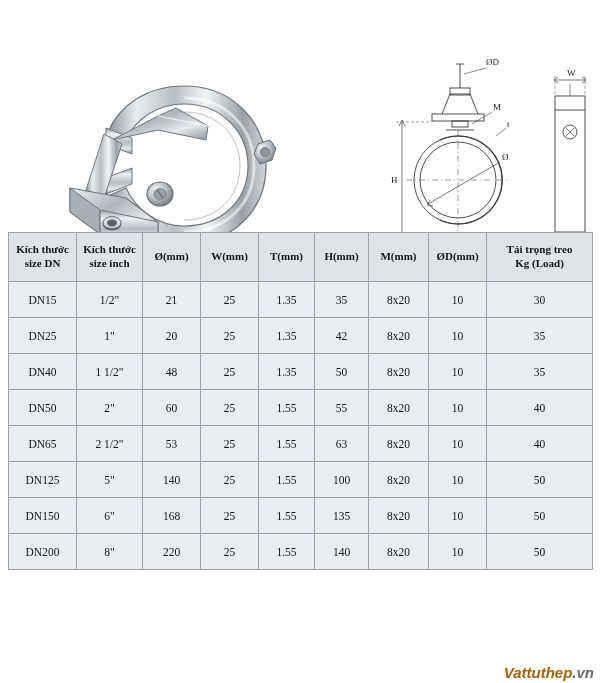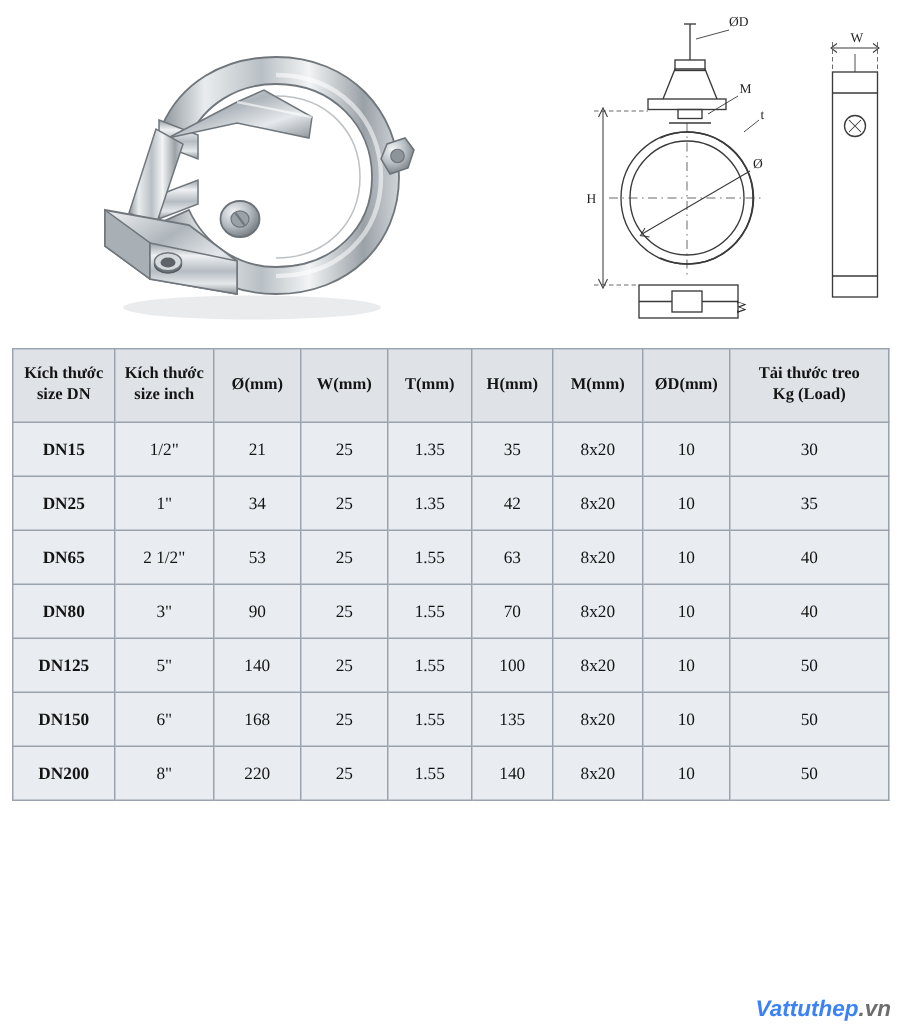--- a/index.html
+++ b/index.html
@@ -14,20 +14,21 @@
     position: relative;
     overflow: hidden;
   }
 
   
   .illus {
     position: relative;
     width: 600px;
     height: 228px;
     background: #ffffff;
+    margin-top: 48px;
   }
 
   .photo {
     position: absolute;
     left: 0px;
     top: 0px;
     width: 380px;
     height: 228px;
   }
 
@@ -81,21 +82,21 @@
 
   table.spec tbody td {
     background: #e9edf1;
     font-size: 11.5px;
     height: 33px;
     padding: 1px;
     font-family: "Liberation Serif", serif;
   }
 
   table.spec tbody td.dn {
-    font-weight: bold;
+    font-weight: normal;
     font-size: 11.5px;
   }
 
   
   col.c0 { width: 68px; }
   col.c1 { width: 66px; }
   col.c2 { width: 58px; }
   col.c3 { width: 58px; }
   col.c4 { width: 56px; }
   col.c5 { width: 54px; }
@@ -107,21 +108,21 @@
   .watermark {
     position: absolute;
     right: 6px;
     bottom: 2px;
     font-family: "Liberation Sans", sans-serif;
     font-size: 15px;
     font-weight: bold;
     font-style: italic;
     letter-spacing: 0px;
   }
-  .wm-red { color: #3b82f6; }
+  .wm-red { color: #a16207; }
   .wm-gray { color: #6d6d6d; }
 </style>
 </head>
 <body>
 
 <div class="illus">
 
   <svg class="photo" viewBox="0 0 380 228">
     <defs>
       <linearGradient id="steelV" x1="0" y1="0" x2="1" y2="0">
@@ -289,71 +290,82 @@
           <div>Kích thước</div>
           <div>size inch</div>
         </th>
         <th>Ø(mm)</th>
         <th>W(mm)</th>
         <th>T(mm)</th>
         <th>H(mm)</th>
         <th>M(mm)</th>
         <th>ØD(mm)</th>
         <th>
-          <div>Tải thước treo</div>
+          <div>Tải trọng treo</div>
           <div>Kg (Load)</div>
         </th>
       </tr>
     </thead>
     <tbody>
       <tr>
         <td class="dn">DN15</td>
         <td>1/2"</td>
         <td>21</td>
         <td>25</td>
         <td>1.35</td>
         <td>35</td>
         <td>8x20</td>
         <td>10</td>
         <td>30</td>
       </tr>
       <tr>
         <td class="dn">DN25</td>
         <td>1"</td>
-        <td>34</td>
+        <td>20</td>
         <td>25</td>
         <td>1.35</td>
         <td>42</td>
         <td>8x20</td>
         <td>10</td>
         <td>35</td>
+      </tr>
+      <tr>
+        <td class="dn">DN40</td>
+        <td>1 1/2"</td>
+        <td>48</td>
+        <td>25</td>
+        <td>1.35</td>
+        <td>50</td>
+        <td>8x20</td>
+        <td>10</td>
+        <td>35</td>
+      </tr>
+      <tr>
+        <td class="dn">DN50</td>
+        <td>2"</td>
+        <td>60</td>
+        <td>25</td>
+        <td>1.55</td>
+        <td>55</td>
+        <td>8x20</td>
+        <td>10</td>
+        <td>40</td>
       </tr>
       <tr>
         <td class="dn">DN65</td>
         <td>2 1/2"</td>
         <td>53</td>
         <td>25</td>
         <td>1.55</td>
         <td>63</td>
         <td>8x20</td>
         <td>10</td>
         <td>40</td>
       </tr>
       <tr>
-        <td class="dn">DN80</td>
-        <td>3"</td>
-        <td>90</td>
-        <td>25</td>
-        <td>1.55</td>
-        <td>70</td>
-        <td>8x20</td>
-        <td>10</td>
-        <td>40</td>
-      </tr>
-      <tr>
         <td class="dn">DN125</td>
         <td>5"</td>
         <td>140</td>
         <td>25</td>
         <td>1.55</td>
         <td>100</td>
         <td>8x20</td>
         <td>10</td>
         <td>50</td>
       </tr>

